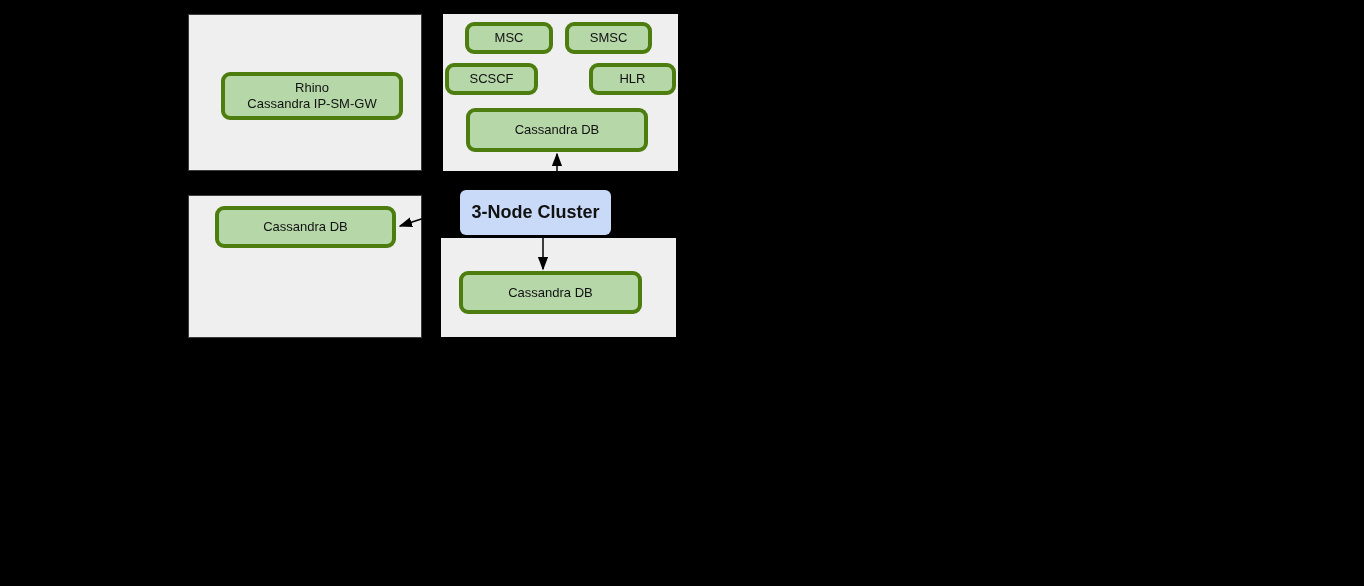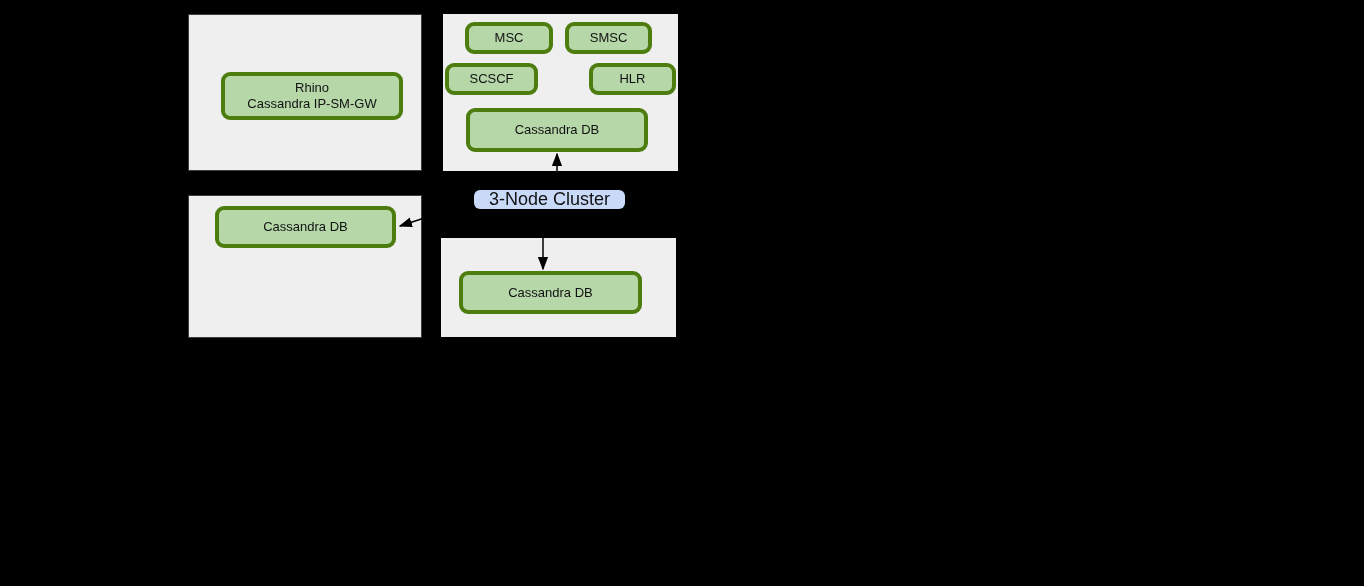--- a/index.html
+++ b/index.html
@@ -108,17 +108,17 @@
   </div>
 
   <div class="node" style="left:215px; top:206px; width:181px; height:42px;">
     <div>Cassandra DB</div>
   </div>
 
   <div class="node" style="left:459px; top:271px; width:183px; height:43px;">
     <div>Cassandra DB</div>
   </div>
 
-  <div class="cluster-label" style="left:474px; top:190px; width:151px; height:19px;">
+  <div class="cluster-label" style="left:460px; top:190px; width:151px; height:45px;font-weight:bold;">
     <div>3-Node Cluster</div>
   </div>
 
 </div>
 
 </body></html>

